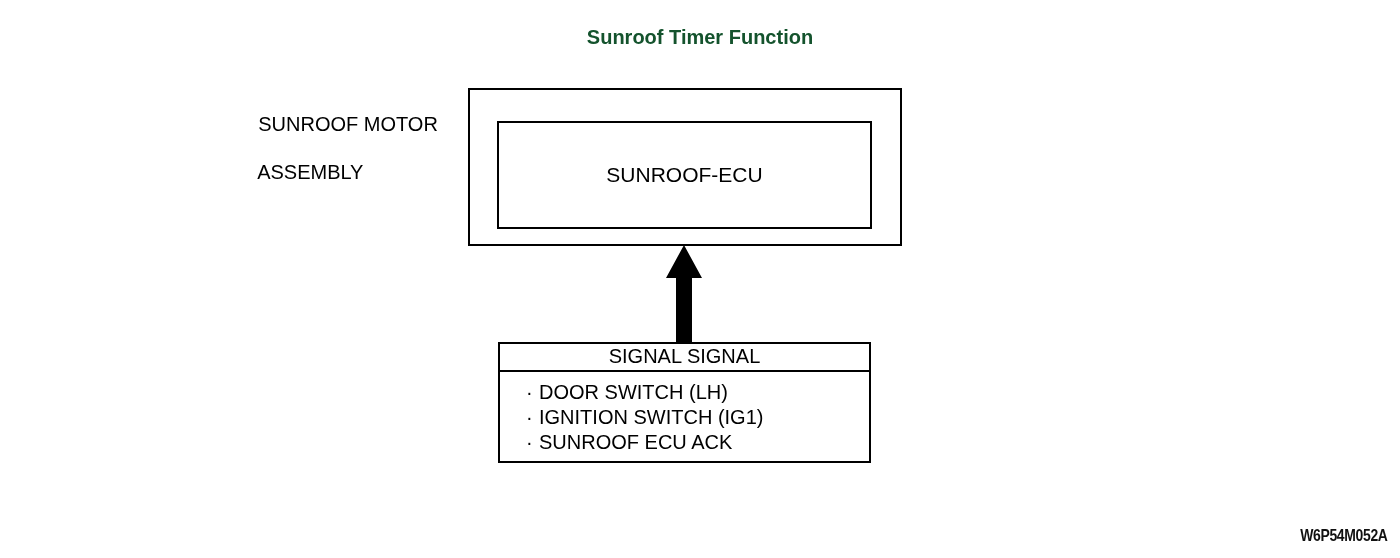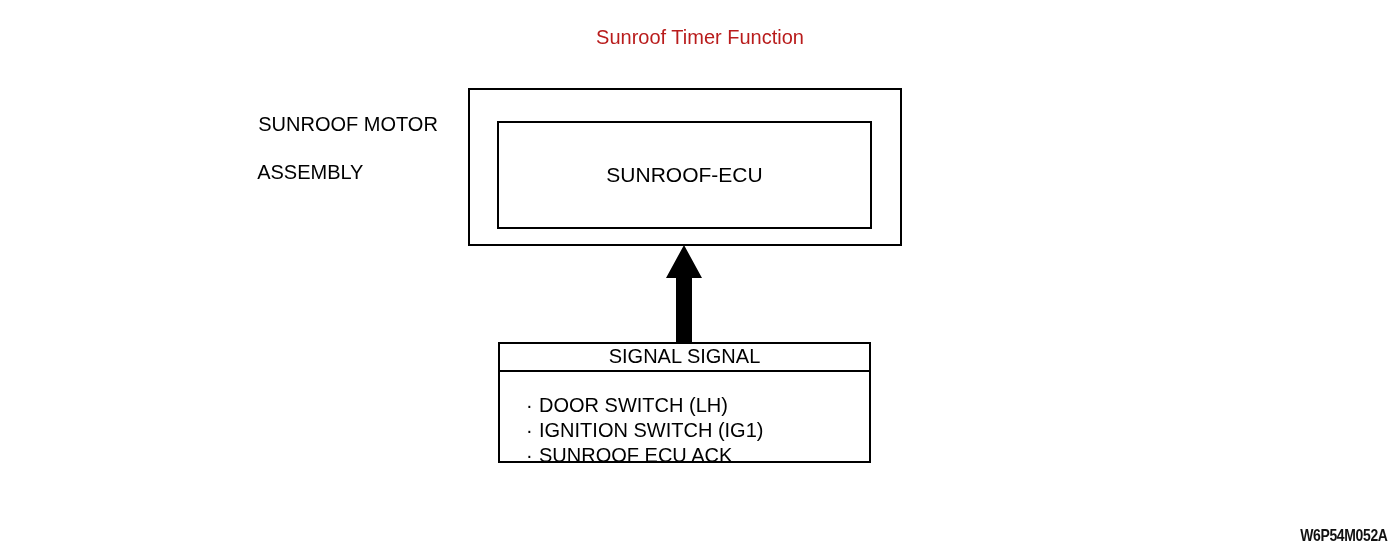--- a/index.html
+++ b/index.html
@@ -21,23 +21,23 @@
   }
 
   
   .diagram-title {
     position: absolute;
     left: 0;
     top: 26px;
     width: 1400px;
     text-align: center;
     font-size: 20px;
-    font-weight: normal;
+    font-weight: bold;
     letter-spacing: 0px;
-    color: #b91c1c;
+    color: #14532d;
     white-space: nowrap;
   }
 
   
   .assembly-label {
     position: absolute;
     left: 236px;
     top: 88px;
     font-size: 20px;
     line-height: 24px;
@@ -107,21 +107,21 @@
     justify-content: center;
   }
   .input-header-label {
     font-size: 20px;
     color: #000000;
     white-space: nowrap;
     position: relative;
     top: -1px;
   }
   .input-list {
-    padding: 21px 0 0 26px;
+    padding: 8px 0 0 26px;
     box-sizing: border-box;
   }
   .input-item {
     font-size: 20px;
     line-height: 25px;
     color: #000000;
     white-space: nowrap;
     display: block;
   }
   .bullet-dot {

